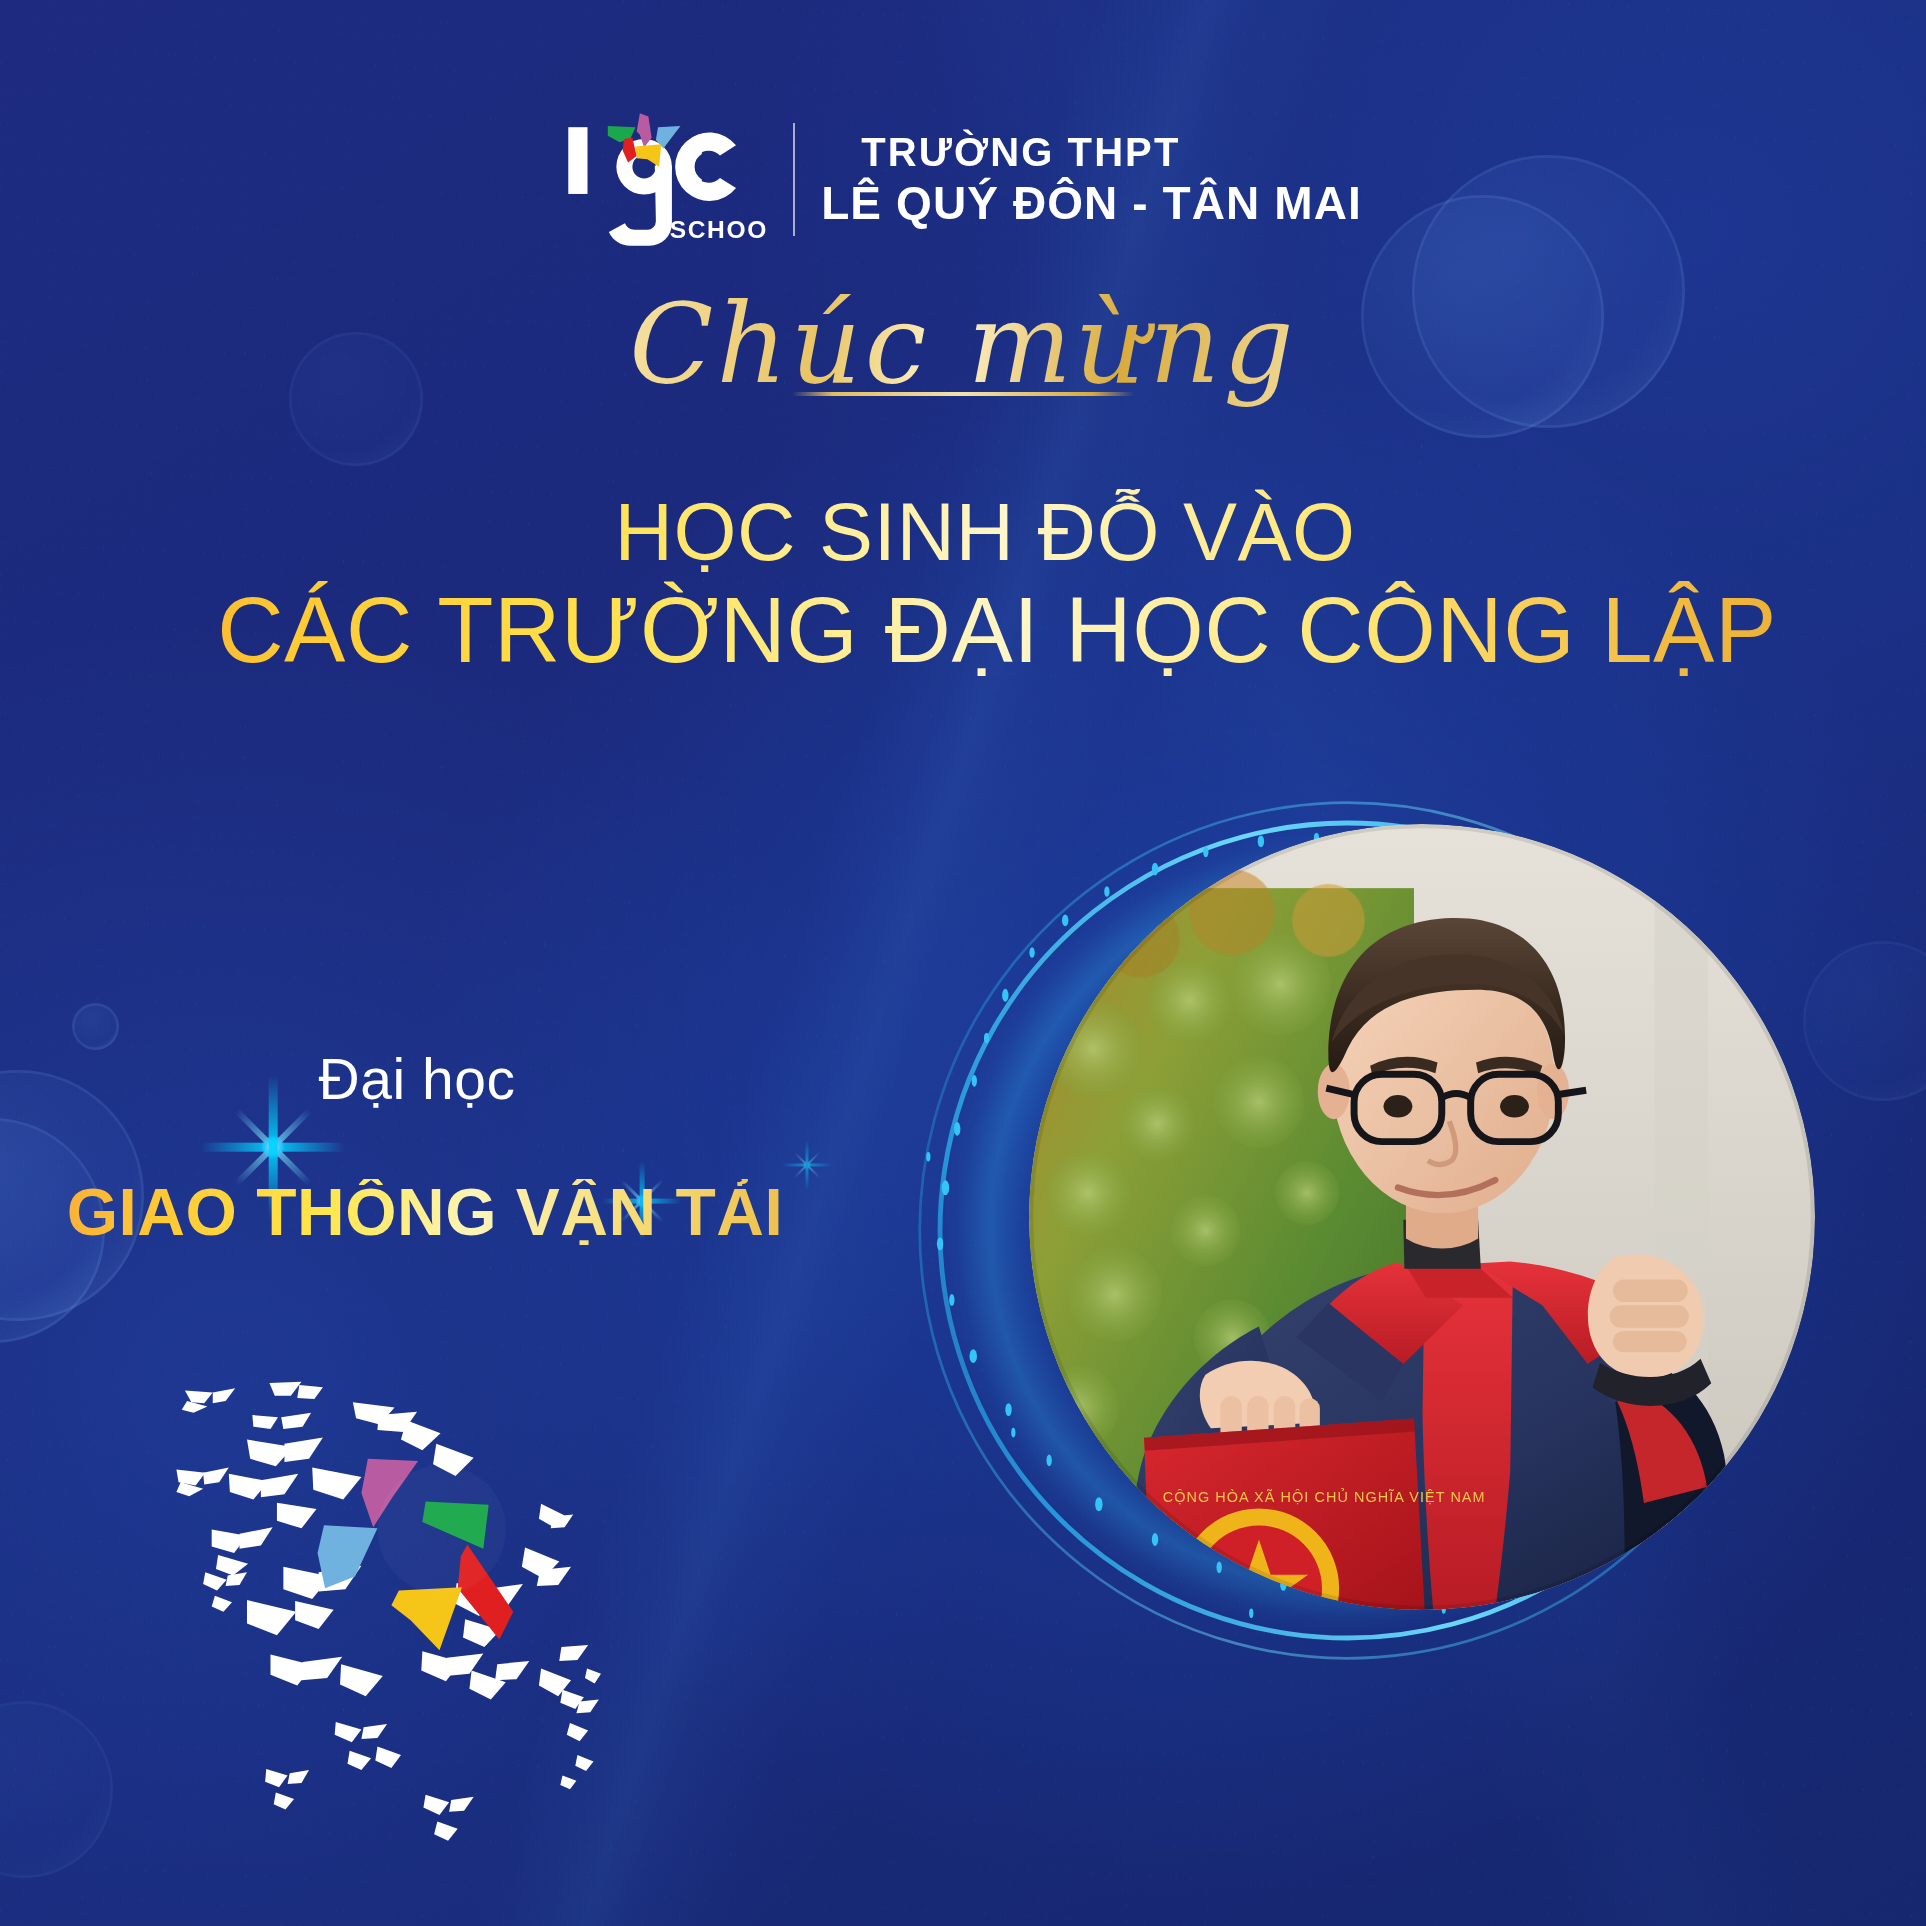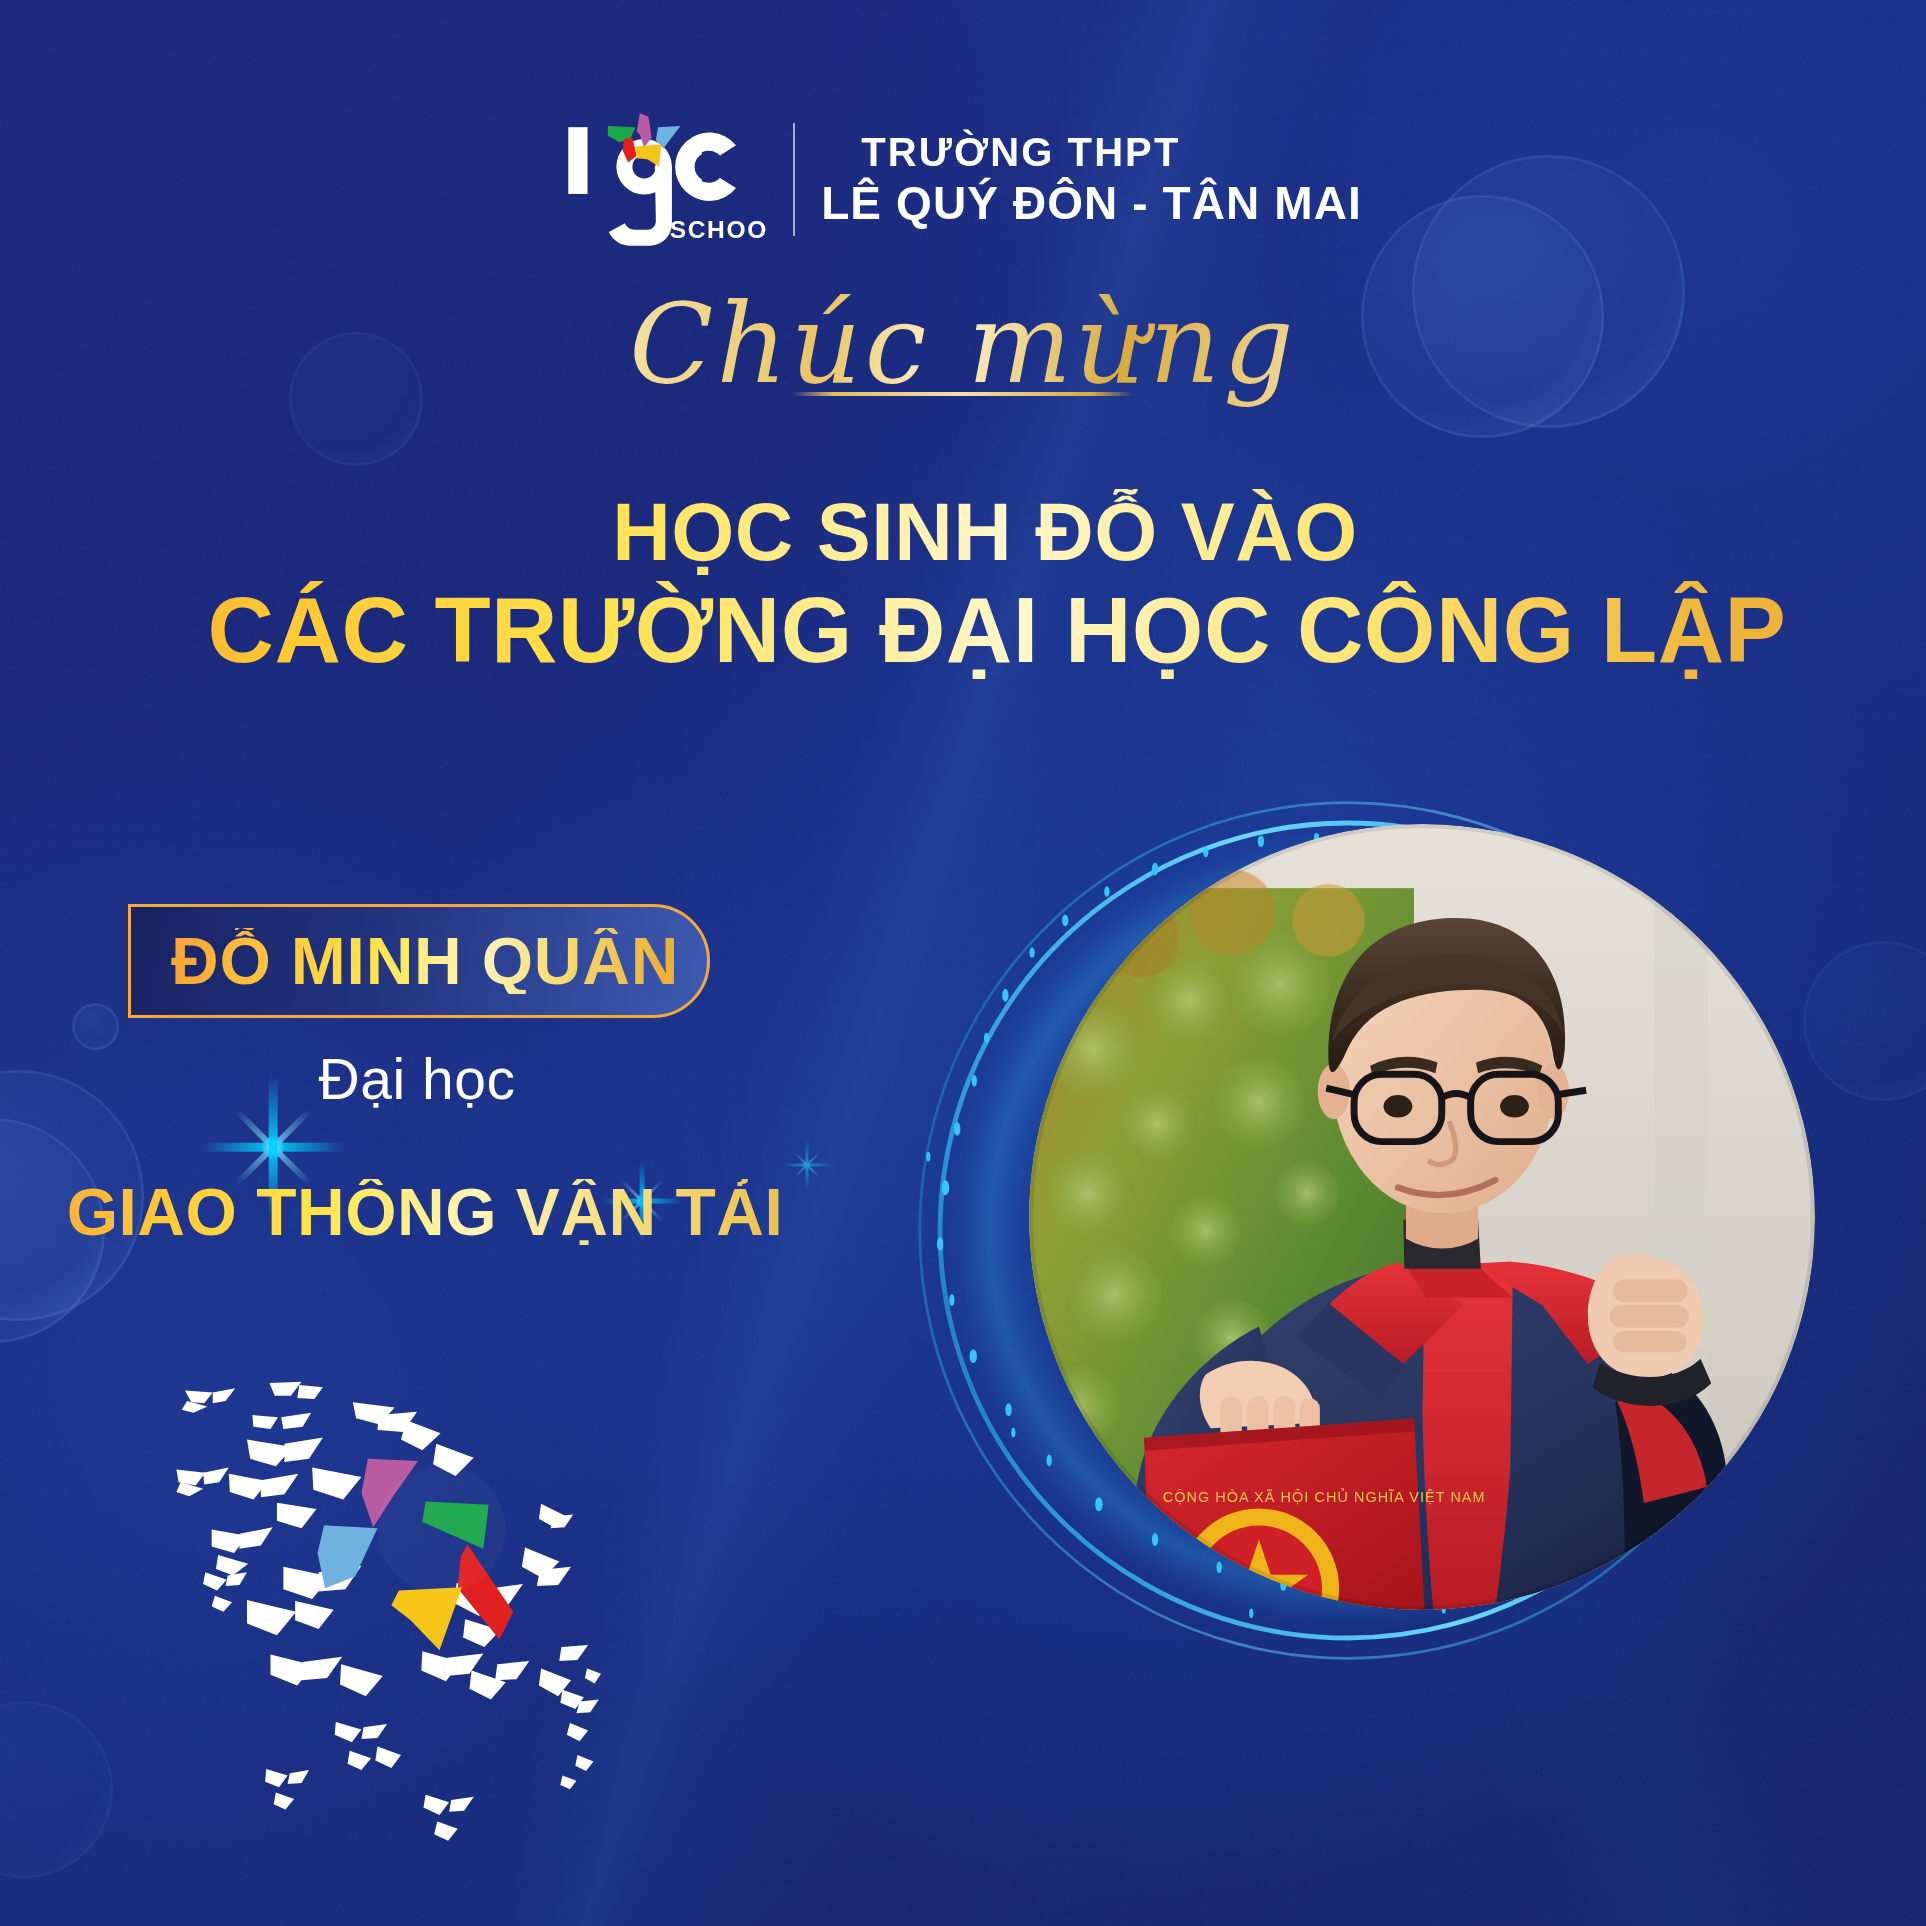--- a/index.html
+++ b/index.html
@@ -60,21 +60,21 @@
   .chucmung-wrap{position:absolute;left:0;right:0;top:289px;display:flex;flex-direction:column;align-items:center;}
   .chucmung{font-family:"DejaVu Serif", serif;font-style:italic;font-size:110px;line-height:1;
     background:linear-gradient(100deg,#f7e3a6 0%,#e8c464 30%,#fff3cc 48%,#d8ab3e 72%,#f2dd9e 100%);
     -webkit-background-clip:text;background-clip:text;color:transparent;
     letter-spacing:3.2px;padding:0 16px 18px 16px;}
   .chuc-underline{width:342px;height:3.7px;margin-top:-24.6px;
     background:linear-gradient(90deg, rgba(212,168,62,0) 0%, #e2bd5d 12%, #f3e2ac 50%, #d6a93f 88%, rgba(212,168,62,0) 100%);}
 
   
   .headline{position:absolute;left:0;right:0;top:489px;text-align:center;}
-  .hl{font-weight:700;line-height:1.08;letter-spacing:0.5px;
+  .hl{font-weight:400;line-height:1.08;letter-spacing:0.5px;
     background:linear-gradient(96deg,#f59a2e 0%,#ffc933 14%,#ffe04a 30%,#fff6c9 52%,#ffe572 70%,#f0b73c 88%,#e8a92f 100%);
     -webkit-background-clip:text;background-clip:text;color:transparent;padding-left:44px;}
   .hl1{font-size:81px;}
   .hl2{font-size:92px;margin-top:4.3px;margin-left:24px;}
 
   
   .badge{position:absolute;left:128px;top:904px;width:582px;height:114px;
     border:3.7px solid #f4a93a;border-radius:0 58px 58px 0;
     background:linear-gradient(100deg, rgba(24,34,95,0.92) 0%, rgba(33,50,125,0.92) 40%, rgba(66,96,182,0.88) 100%);
     display:flex;align-items:center;}
@@ -170,23 +170,20 @@
   <div class="chucmung-wrap">
     <div class="chucmung">Chúc mừng</div>
     <div class="chuc-underline nohit"></div>
   </div>
 
   <div class="headline">
     <div class="hl hl1">HỌC SINH ĐỖ VÀO</div>
     <div class="hl hl2">CÁC TRƯỜNG ĐẠI HỌC CÔNG LẬP</div>
   </div>
 
-  <div class="badge">
-    <span class="badge-name">ĐỖ MINH QUÂN</span>
-  </div>
 
   <div class="uni-level">Đại học</div>
   <div class="uni-name">GIAO THÔNG VẬN TẢI</div>
 
   <svg class="photo-ring nohit" viewBox="0 0 1760 1760">
     <defs>
       <linearGradient id="ringg" x1="0" y1="0" x2="1" y2="1">
         <stop offset="0%" stop-color="#2ab4f0" stop-opacity="0"></stop>
         <stop offset="18%" stop-color="#2ab4f0" stop-opacity=".85"></stop>
         <stop offset="50%" stop-color="#6fe0ff" stop-opacity=".95"></stop>

